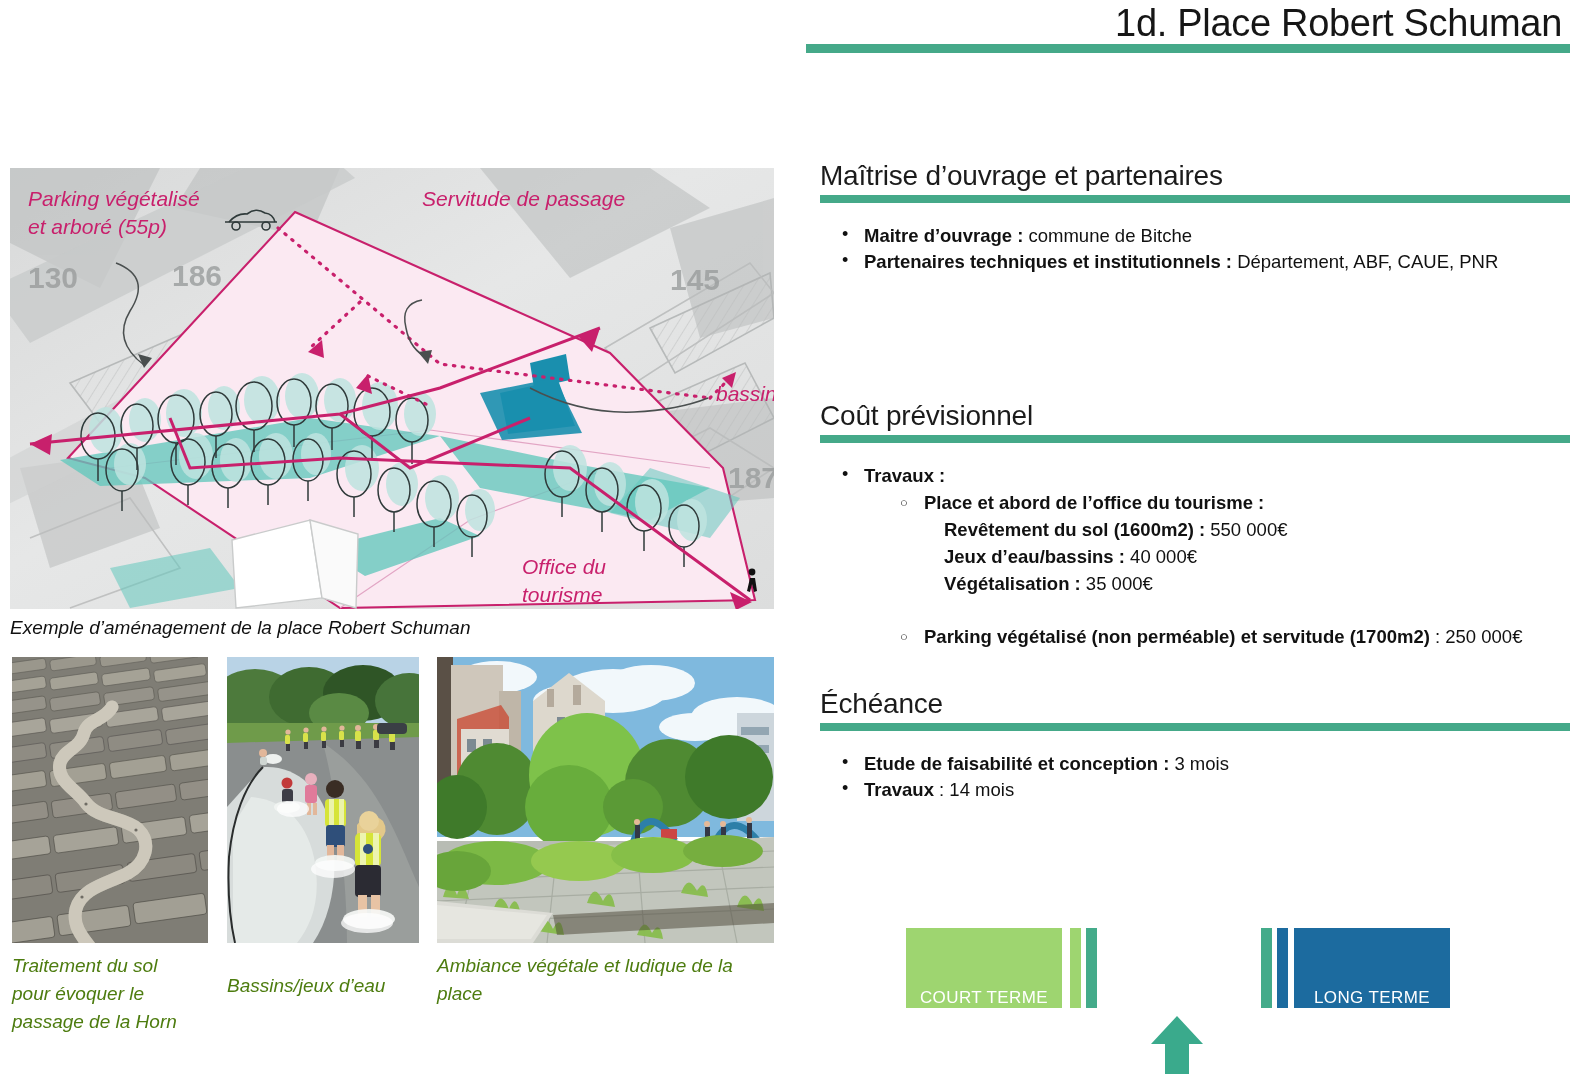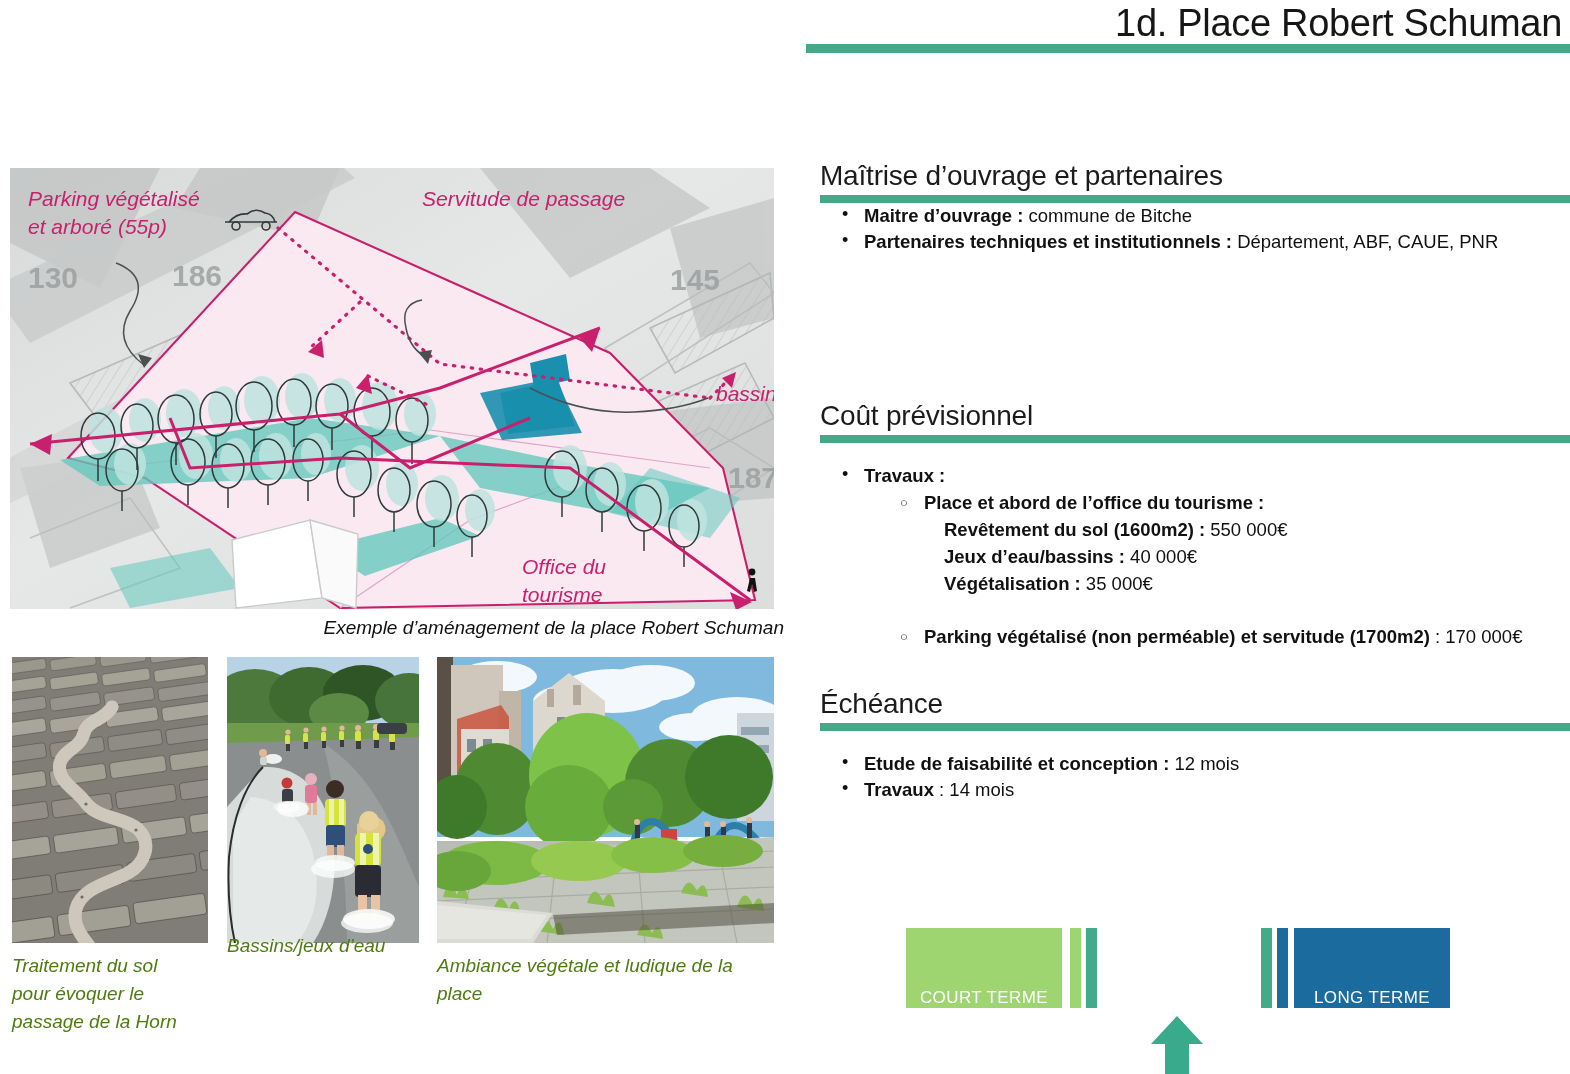--- a/index.html
+++ b/index.html
@@ -75,32 +75,32 @@
   .tl-b3{left:388px;width:156px;background:#1c6b9f;}
   .tl-sep{position:absolute;top:0;height:80px;}
   .tl-arrow{
     position:absolute;left:243px;top:86px;width:56px;height:60px;
   }
 
   
   .mapwrap{position:absolute;left:10px;top:168px;width:764px;height:441px;overflow:hidden;background:#dfe0e0;}
   .mapsvg{position:absolute;left:0;top:0;}
   .map-caption{
-    position:absolute;left:20px;top:617px;width:764px;text-align:right;
+    position:absolute;left:10px;top:617px;width:764px;text-align:left;
     font-size:19px;font-style:italic;color:#111;
   }
 
   
   .photo{position:absolute;overflow:hidden;}
   .ph1{left:12px;top:657px;width:196px;height:286px;}
   .ph2{left:227px;top:657px;width:192px;height:286px;}
   .ph3{left:437px;top:657px;width:337px;height:286px;}
   .cap{position:absolute;font-size:19px;font-style:italic;color:#4d7c0f;text-align:left;line-height:28px;}
   .cap1{left:12px;top:952px;width:196px;}
-  .cap2{left:227px;top:932px;width:192px;}
+  .cap2{left:227px;top:972px;width:192px;}
   .cap3{left:437px;top:952px;width:337px;}
 </style>
 </head>
 <body>
 
 <div class="slide">
 
   <div class="header">
     <div class="header-title">1d. Place Robert Schuman</div>
     <div class="header-rule"></div>
@@ -600,21 +600,21 @@
   </div>
   <div class="cap cap3">
     <span style="white-space:pre-line">Ambiance végétale et ludique de la place</span>
   </div>
 
   <div class="rightcol">
 
     <div class="sec" style="top:0px;">
       <div class="sec-title">Maîtrise d’ouvrage et partenaires</div>
       <div class="sec-rule"></div>
-      <ul class="bul" style="">
+      <ul class="bul" style="margin-top:20px;">
         <li>
           <b>Maitre d’ouvrage :</b><span> commune de Bitche</span>
         </li>
         <li>
           <b>Partenaires techniques et institutionnels :</b><span> Département, ABF, CAUE, PNR</span>
         </li>
       </ul>
     </div>
 
     <div class="sec" style="top:240px;">
@@ -635,31 +635,31 @@
       </div>
       <div class="plain">
         <b>Jeux d’eau/bassins :</b><span> 40 000€</span>
       </div>
       <div class="plain">
         <b>Végétalisation :</b><span> 35 000€</span>
       </div>
       <div class="spacer"></div>
       <ul class="sub">
         <li>
-          <b>Parking végétalisé (non perméable) et servitude (1700m2)</b><span> : 170 000€</span>
+          <b>Parking végétalisé (non perméable) et servitude (1700m2)</b><span> : 250 000€</span>
         </li>
       </ul>
     </div>
 
     <div class="sec" style="top:528px;">
       <div class="sec-title">Échéance</div>
       <div class="sec-rule"></div>
       <ul class="bul" style="margin-top:20px;">
         <li>
-          <b>Etude de faisabilité et conception :</b><span> 12 mois</span>
+          <b>Etude de faisabilité et conception :</b><span> 3 mois</span>
         </li>
         <li>
           <b>Travaux</b><span> : 14 mois</span>
         </li>
       </ul>
     </div>
   </div>
 
   <div class="timeline">
     <div class="tl-block tl-b1">

